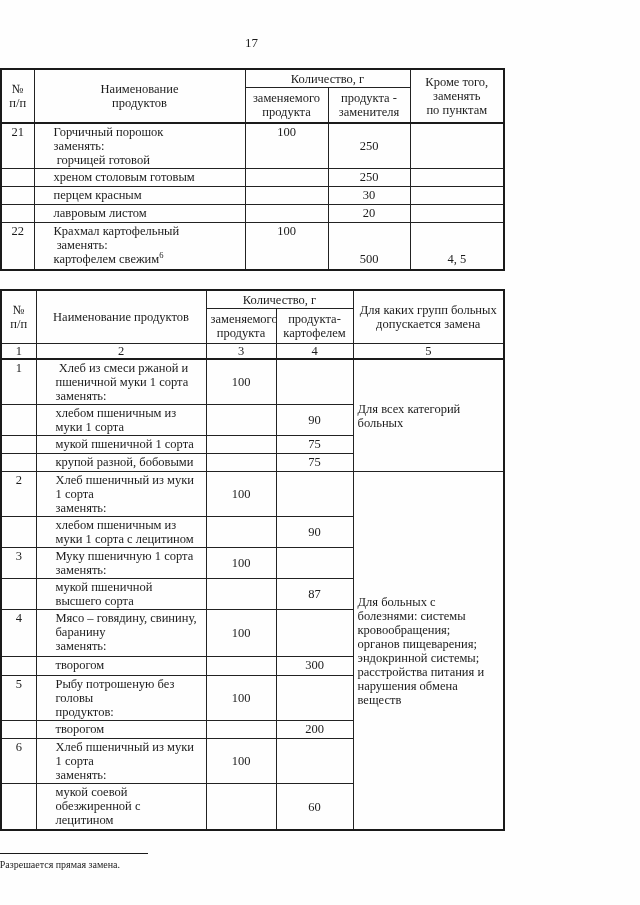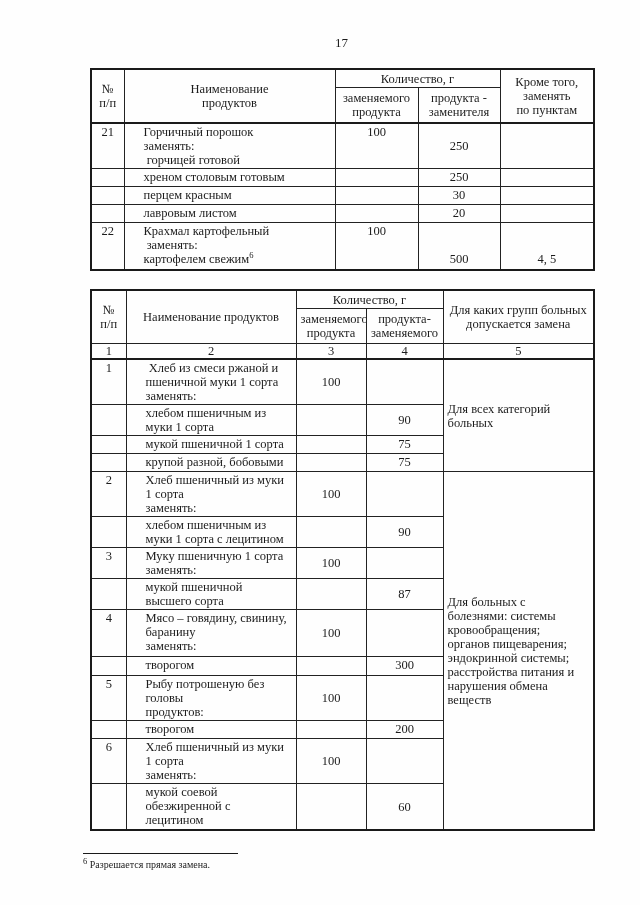--- a/index.html
+++ b/index.html
@@ -7,21 +7,21 @@
   .page{
     position:relative;
     width:640px;height:905px;
     background:#fefefe;
     color:#1c1c1c;
     font-family:"Liberation Serif", serif;
     font-size:12.5px;
     line-height:14px;
     overflow:hidden;
   }
-  .content{margin-left:90px;width:503px;}
+  .content{width:503px;}
   .page-number{
     margin:0;padding-top:36px;
     text-align:center;
     font-size:13px;font-weight:normal;
   }
   table{
     border-collapse:collapse;
     table-layout:fixed;
     width:503px;
     margin-top:18px;
@@ -155,21 +155,21 @@
 п/п</th>
           <th rowspan="2">Наименование продуктов</th>
           <th colspan="2">Количество, г</th>
           <th rowspan="2">Для каких групп больных
 допускается замена</th>
         </tr>
         <tr class="h34">
           <th>заменяемого
 продукта</th>
           <th>продукта-
-заменяемого</th>
+картофелем</th>
         </tr>
         <tr>
           <td class="num h14 thickb">1</td>
           <td class="num h14 thickb">2</td>
           <td class="num h14 thickb">3</td>
           <td class="num h14 thickb">4</td>
           <td class="num h14 thickb">5</td>
         </tr>
       </thead>
       <tbody>

